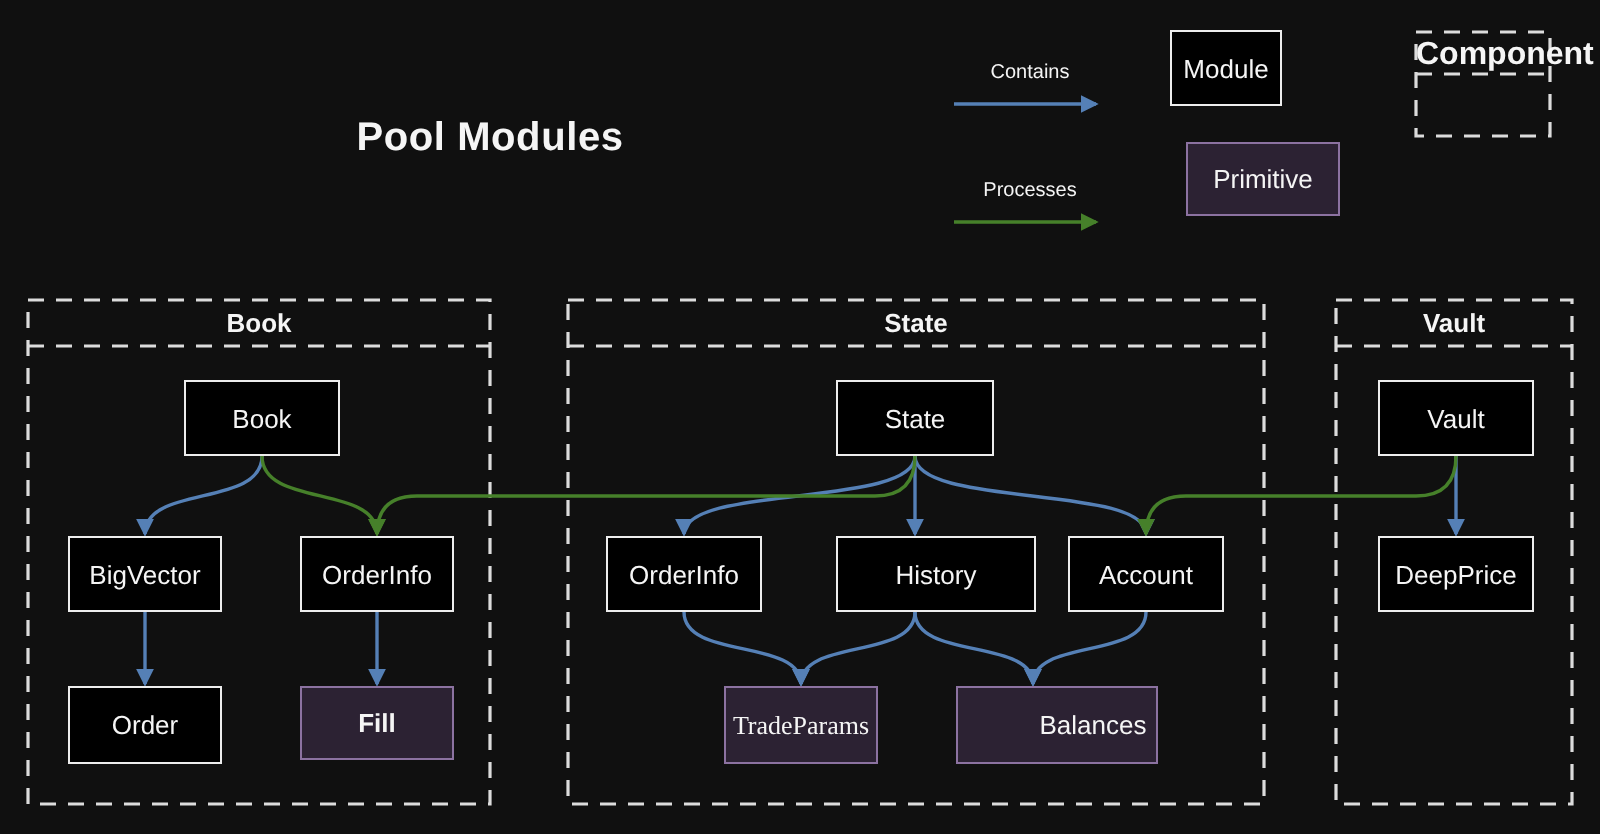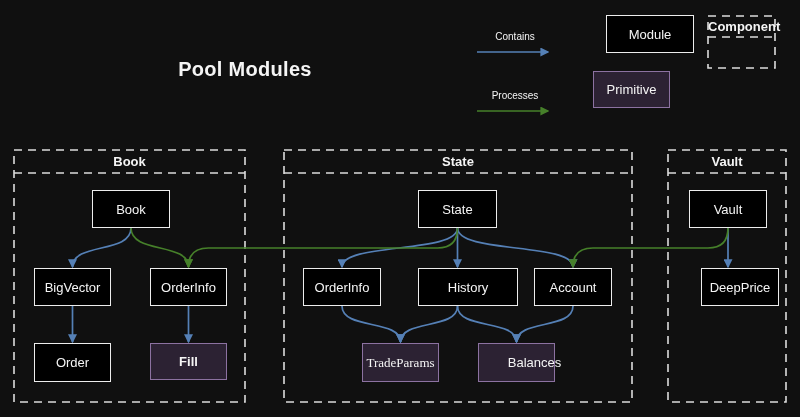--- a/index.html
+++ b/index.html
@@ -53,21 +53,21 @@
     position: absolute;
     color: var(--text, #f5f5f5);
     font-size: 13px;
     font-weight: bold;
     text-align: center;
     z-index: 3;
   }
   .component-header {
     position: absolute;
     color: var(--text, #f5f5f5);
-    font-size: 13px;
+    font-size: 16px;
     font-weight: bold;
     text-align: center;
     z-index: 3;
     white-space: nowrap;
   }
   #overlay {
     position: absolute;
     left: 0; top: 0;
     width: 800px; height: 417px;
     z-index: 2;
@@ -119,21 +119,21 @@
       </g>
     <path class="edge edge-contains" d="M 477 52 L 548 52" marker-end="url(#arrow-contains)"></path>
     <path class="edge edge-processes" d="M 477 111 L 548 111" marker-end="url(#arrow-processes)"></path>
   </svg>
 
   <div class="page-title" style="left:125px; top:58px; width:240px;">Pool Modules</div>
 
   <div class="legend-label" style="left:477px; top:31px; width:76px;">Contains</div>
   <div class="legend-label" style="left:472px; top:90px; width:86px;">Processes</div>
 
-  <div class="node module" style="left:606px; top:15px; width:88px; height:38px;">
+  <div class="node module" style="left:585px; top:15px; width:56px; height:38px;">
     <span>Module</span>
   </div>
   <div class="node primitive" style="left:593px; top:71px; width:77px; height:37px;">
     <span>Primitive</span>
   </div>
   <div class="dashed-box" style="position:absolute; left:708px; top:16px; width:67px; height:52px;">
     <div class="component-header" style="left:0; top:3px; width:67px;">Component</div>
   </div>
 
   <div class="dashed-box" style="position:absolute; left:14px; top:150px; width:231px; height:252px;">
@@ -152,18 +152,18 @@
   <div class="node module" style="left:34px; top:268px; width:77px; height:38px;">BigVector</div>
   <div class="node module" style="left:150px; top:268px; width:77px; height:38px;">OrderInfo</div>
   <div class="node module" style="left:34px; top:343px; width:77px; height:39px;">Order</div>
   <div class="node primitive" style="left:150px; top:343px; width:77px; height:37px;font-weight:bold;">Fill</div>
 
   <div class="node module" style="left:418px; top:190px; width:79px; height:38px;">State</div>
   <div class="node module" style="left:303px; top:268px; width:78px; height:38px;">OrderInfo</div>
   <div class="node module" style="left:418px; top:268px; width:100px; height:38px;">History</div>
   <div class="node module" style="left:534px; top:268px; width:78px; height:38px;text-align:right;">Account</div>
   <div class="node primitive" style="left:362px; top:343px; width:77px; height:39px;font-family:Liberation Serif, serif;">TradeParams</div>
-  <div class="node primitive" style="left:478px; top:343px; width:77px; height:39px;padding-left:36px;">Balances</div>
+  <div class="node primitive" style="left:478px; top:343px; width:101px; height:39px;padding-left:36px;">Balances</div>
 
   <div class="node module" style="left:689px; top:190px; width:78px; height:38px;">Vault</div>
-  <div class="node module" style="left:689px; top:268px; width:78px; height:38px;margin-left:12px;">DeepPrice</div>
+  <div class="node module" style="left:689px; top:268px; width:78px; height:38px;">DeepPrice</div>
 
 </div>
 
 </body></html>

